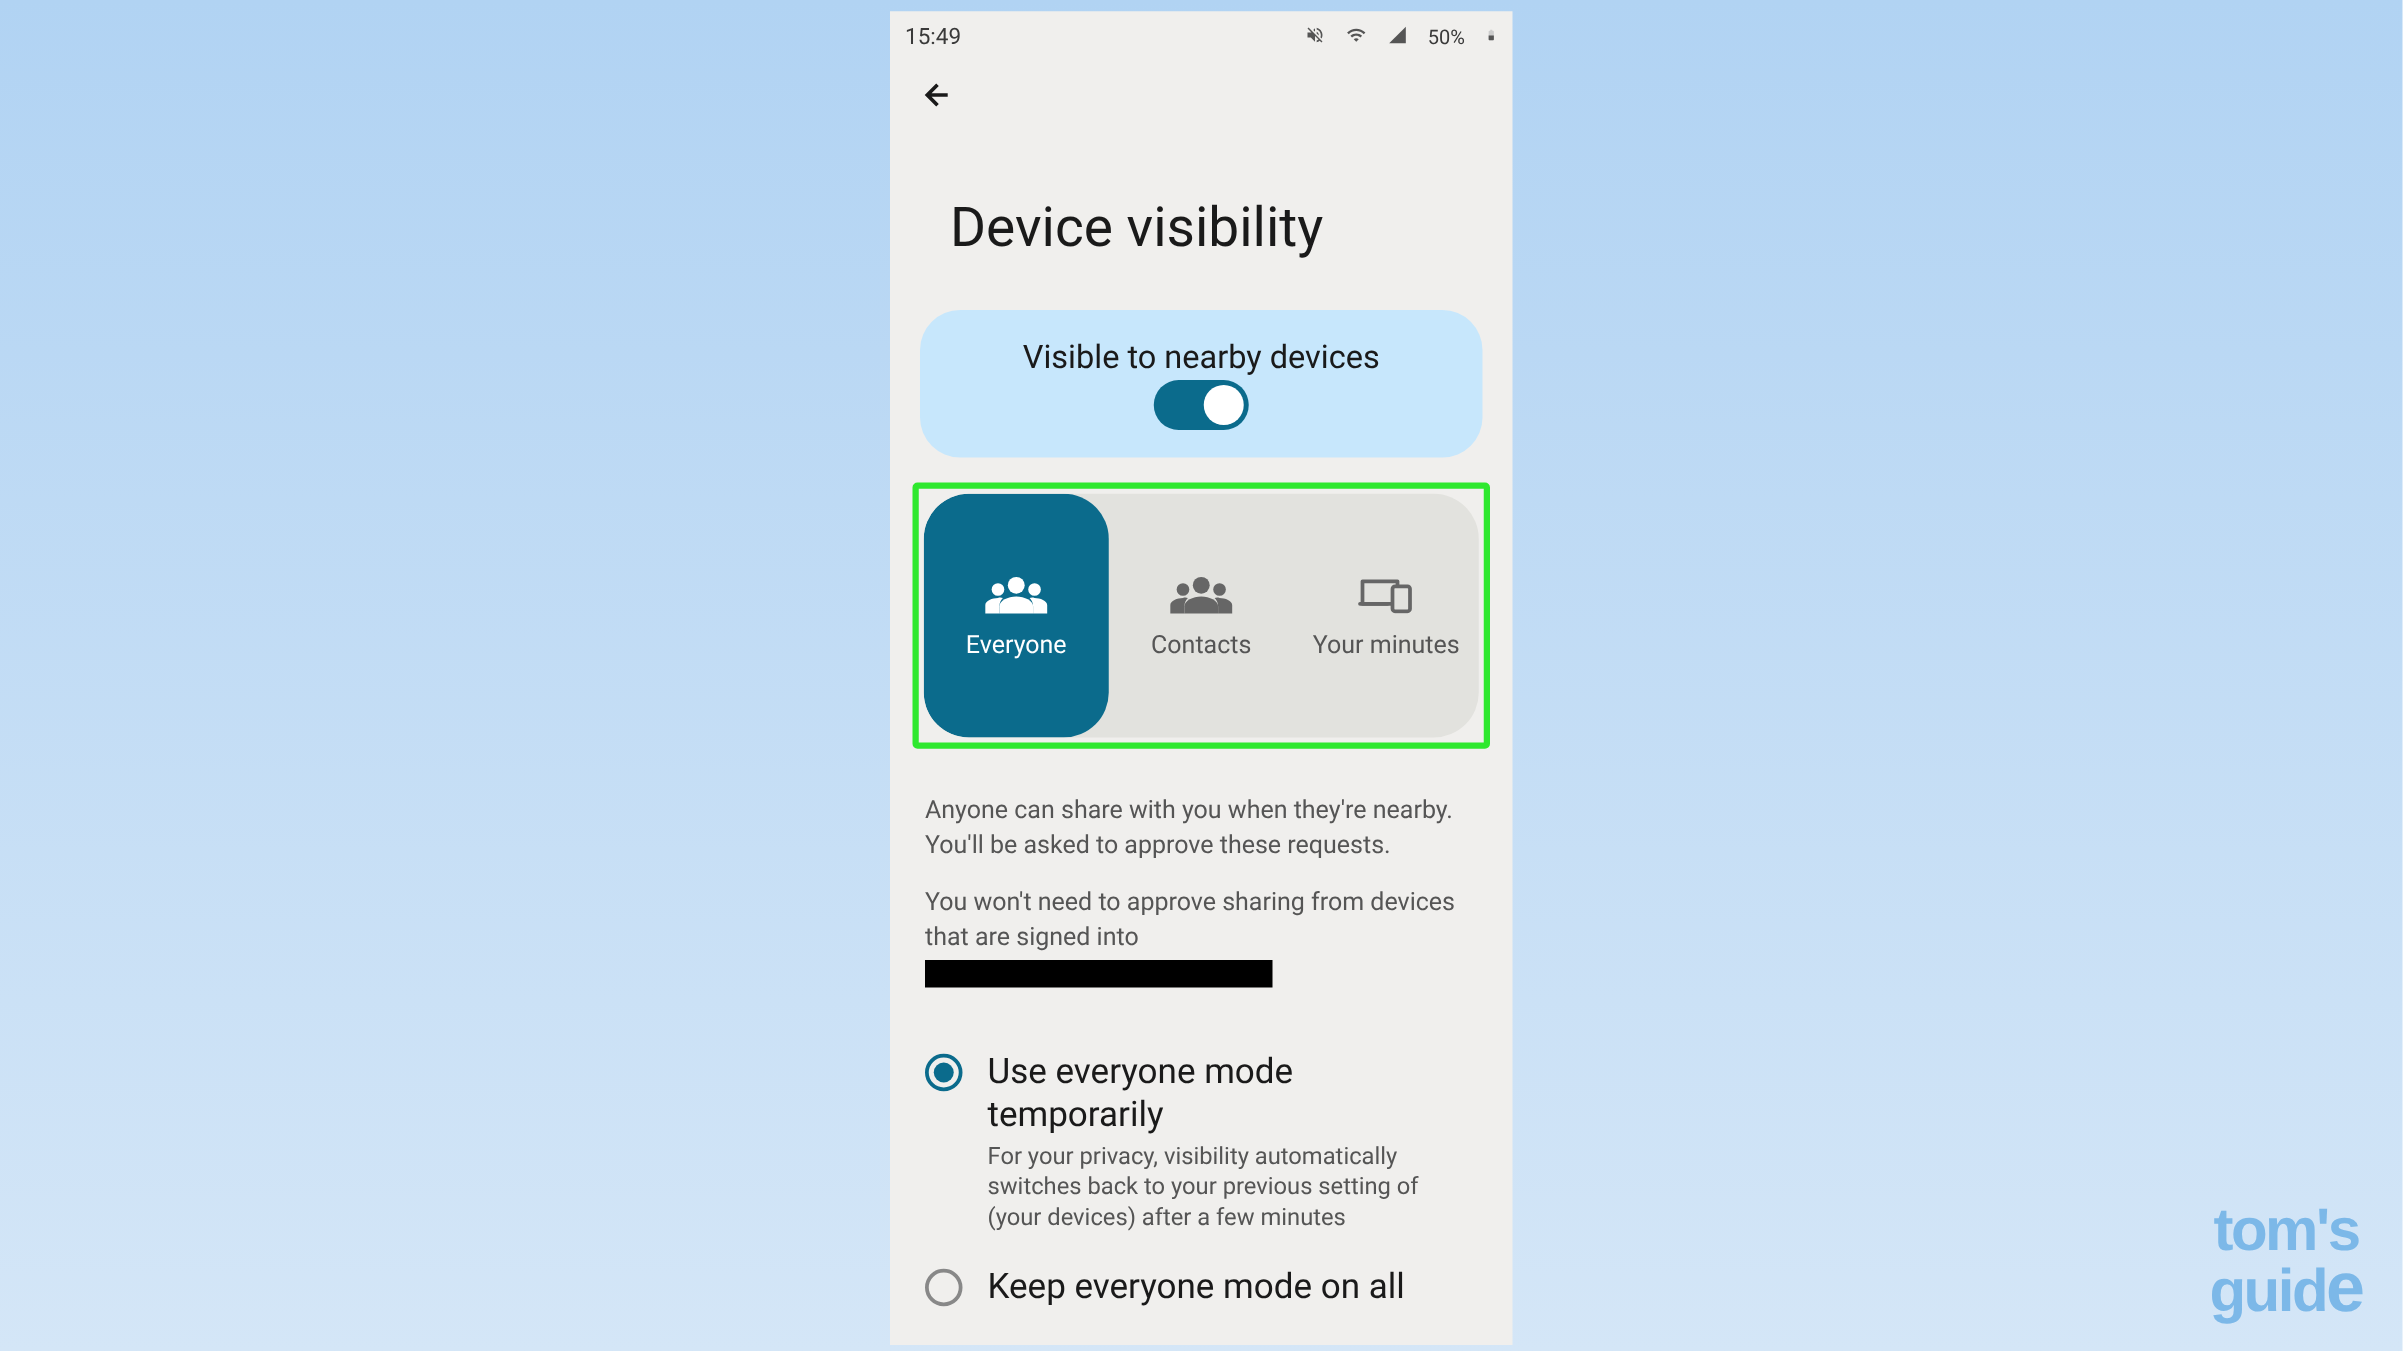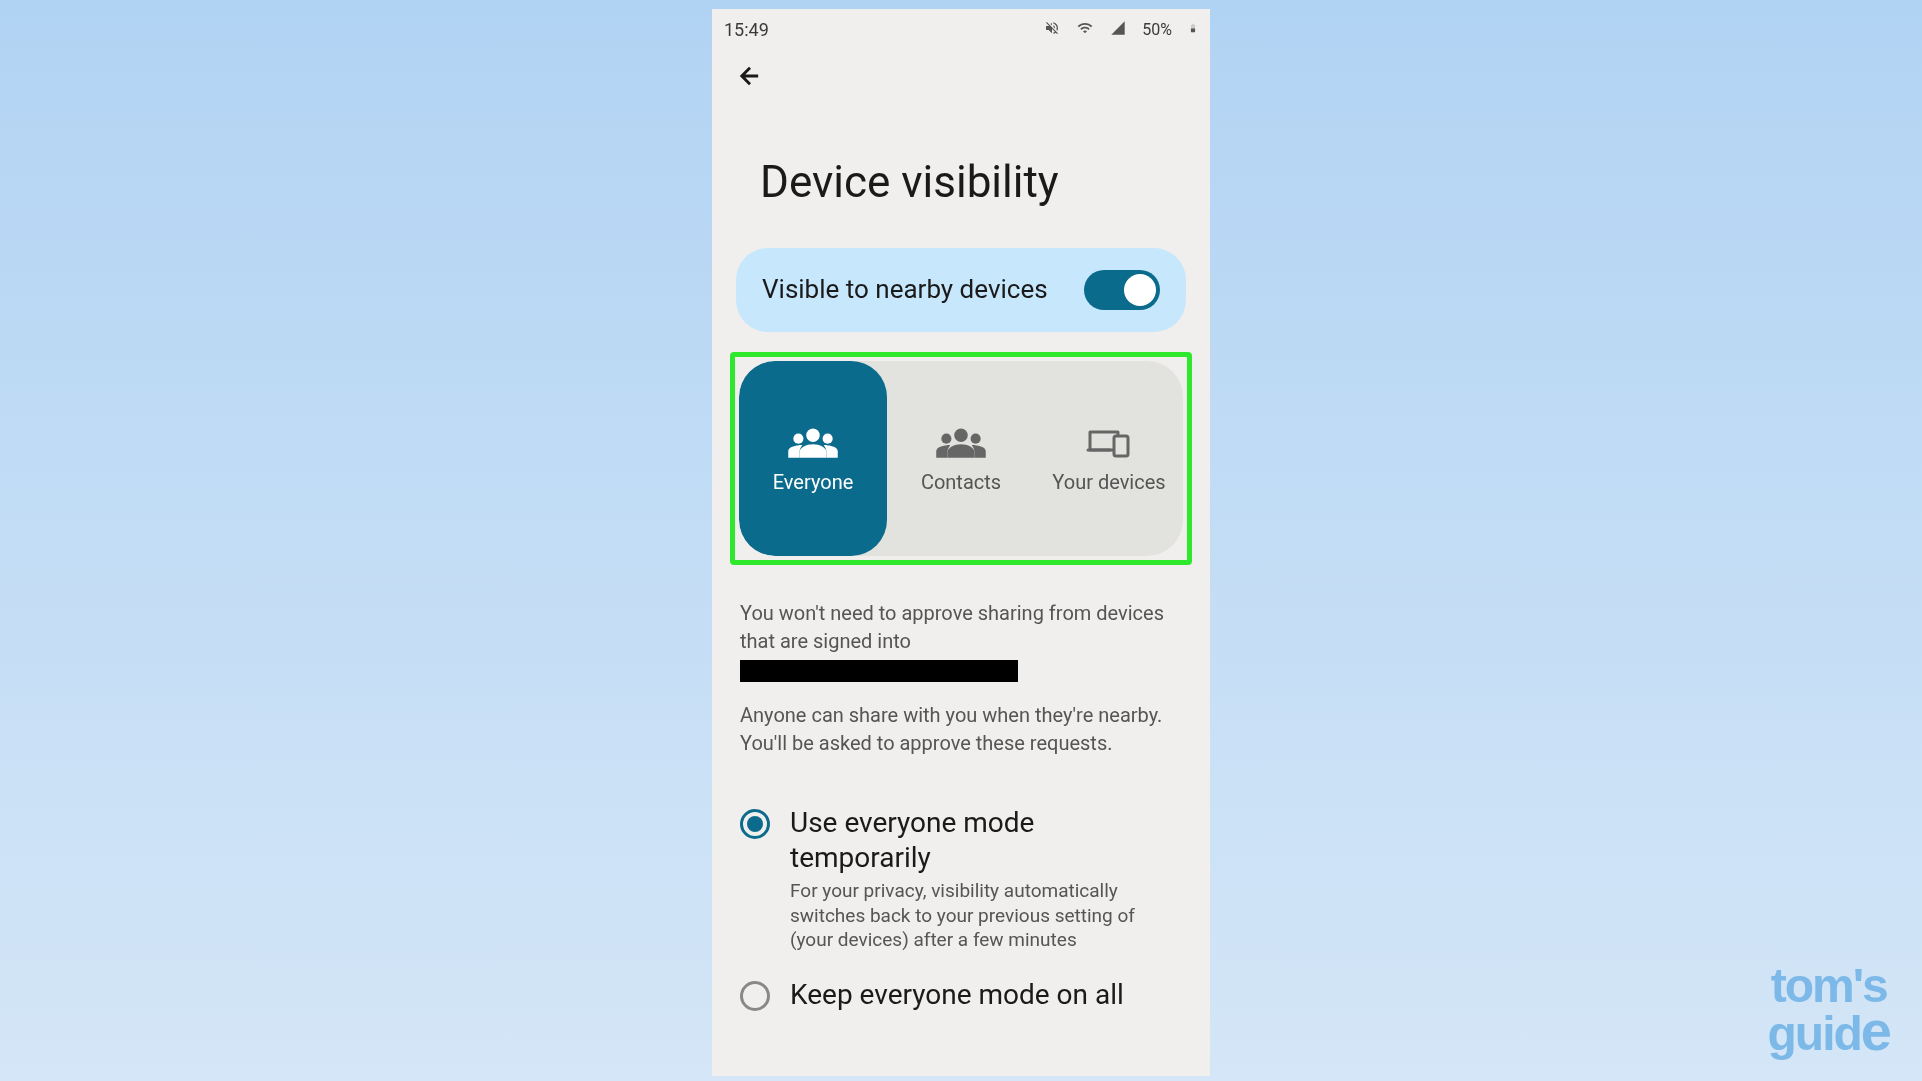--- a/index.html
+++ b/index.html
@@ -62,20 +62,21 @@
     }
     
     .toggle-card {
       margin: 0 24px 20px;
       background: #c7e7fc;
       border-radius: 32px;
       padding: 22px 26px;
       display: flex;
       justify-content: space-between;
       align-items: center;
+      flex-direction: column;
     }
     
     .toggle-label {
       font-size: 26px;
       color: #1a1a1a;
       line-height: 1.3;
     }
     
     .toggle-switch {
       width: 76px;
@@ -315,28 +316,28 @@
         <div class="segment-label">Contacts</div>
       </div>
       <div class="segment-item">
         <div class="segment-icon">
           <svg width="46" height="32" viewBox="0 0 46 32" fill="none" stroke="#666" stroke-width="3">
             <path d="M4 6h28v18H4z" stroke-linejoin="round"></path>
             <path d="M2 24h22" stroke-linecap="round"></path>
             <rect x="28" y="10" width="14" height="20" rx="2" fill="#e2e2de"></rect>
           </svg>
         </div>
-        <div class="segment-label">Your devices</div>
+        <div class="segment-label">Your minutes</div>
       </div>
     </div>
   </div>
 
   <div class="description-text">
+    <p>Anyone can share with you when they're nearby. You'll be asked to approve these requests.</p>
     <p><span>You won't need to approve sharing from devices that are signed into</span><span class="redacted"></span></p>
-    <p>Anyone can share with you when they're nearby. You'll be asked to approve these requests.</p>
   </div>
 
   <div class="radio-options">
     <div class="radio-option">
       <div class="radio-circle selected"></div>
       <div class="radio-content">
         <div class="radio-title">Use everyone mode temporarily</div>
         <div class="radio-description">For your privacy, visibility automatically switches back to your previous setting of (your devices) after a few minutes</div>
       </div>
     </div>

